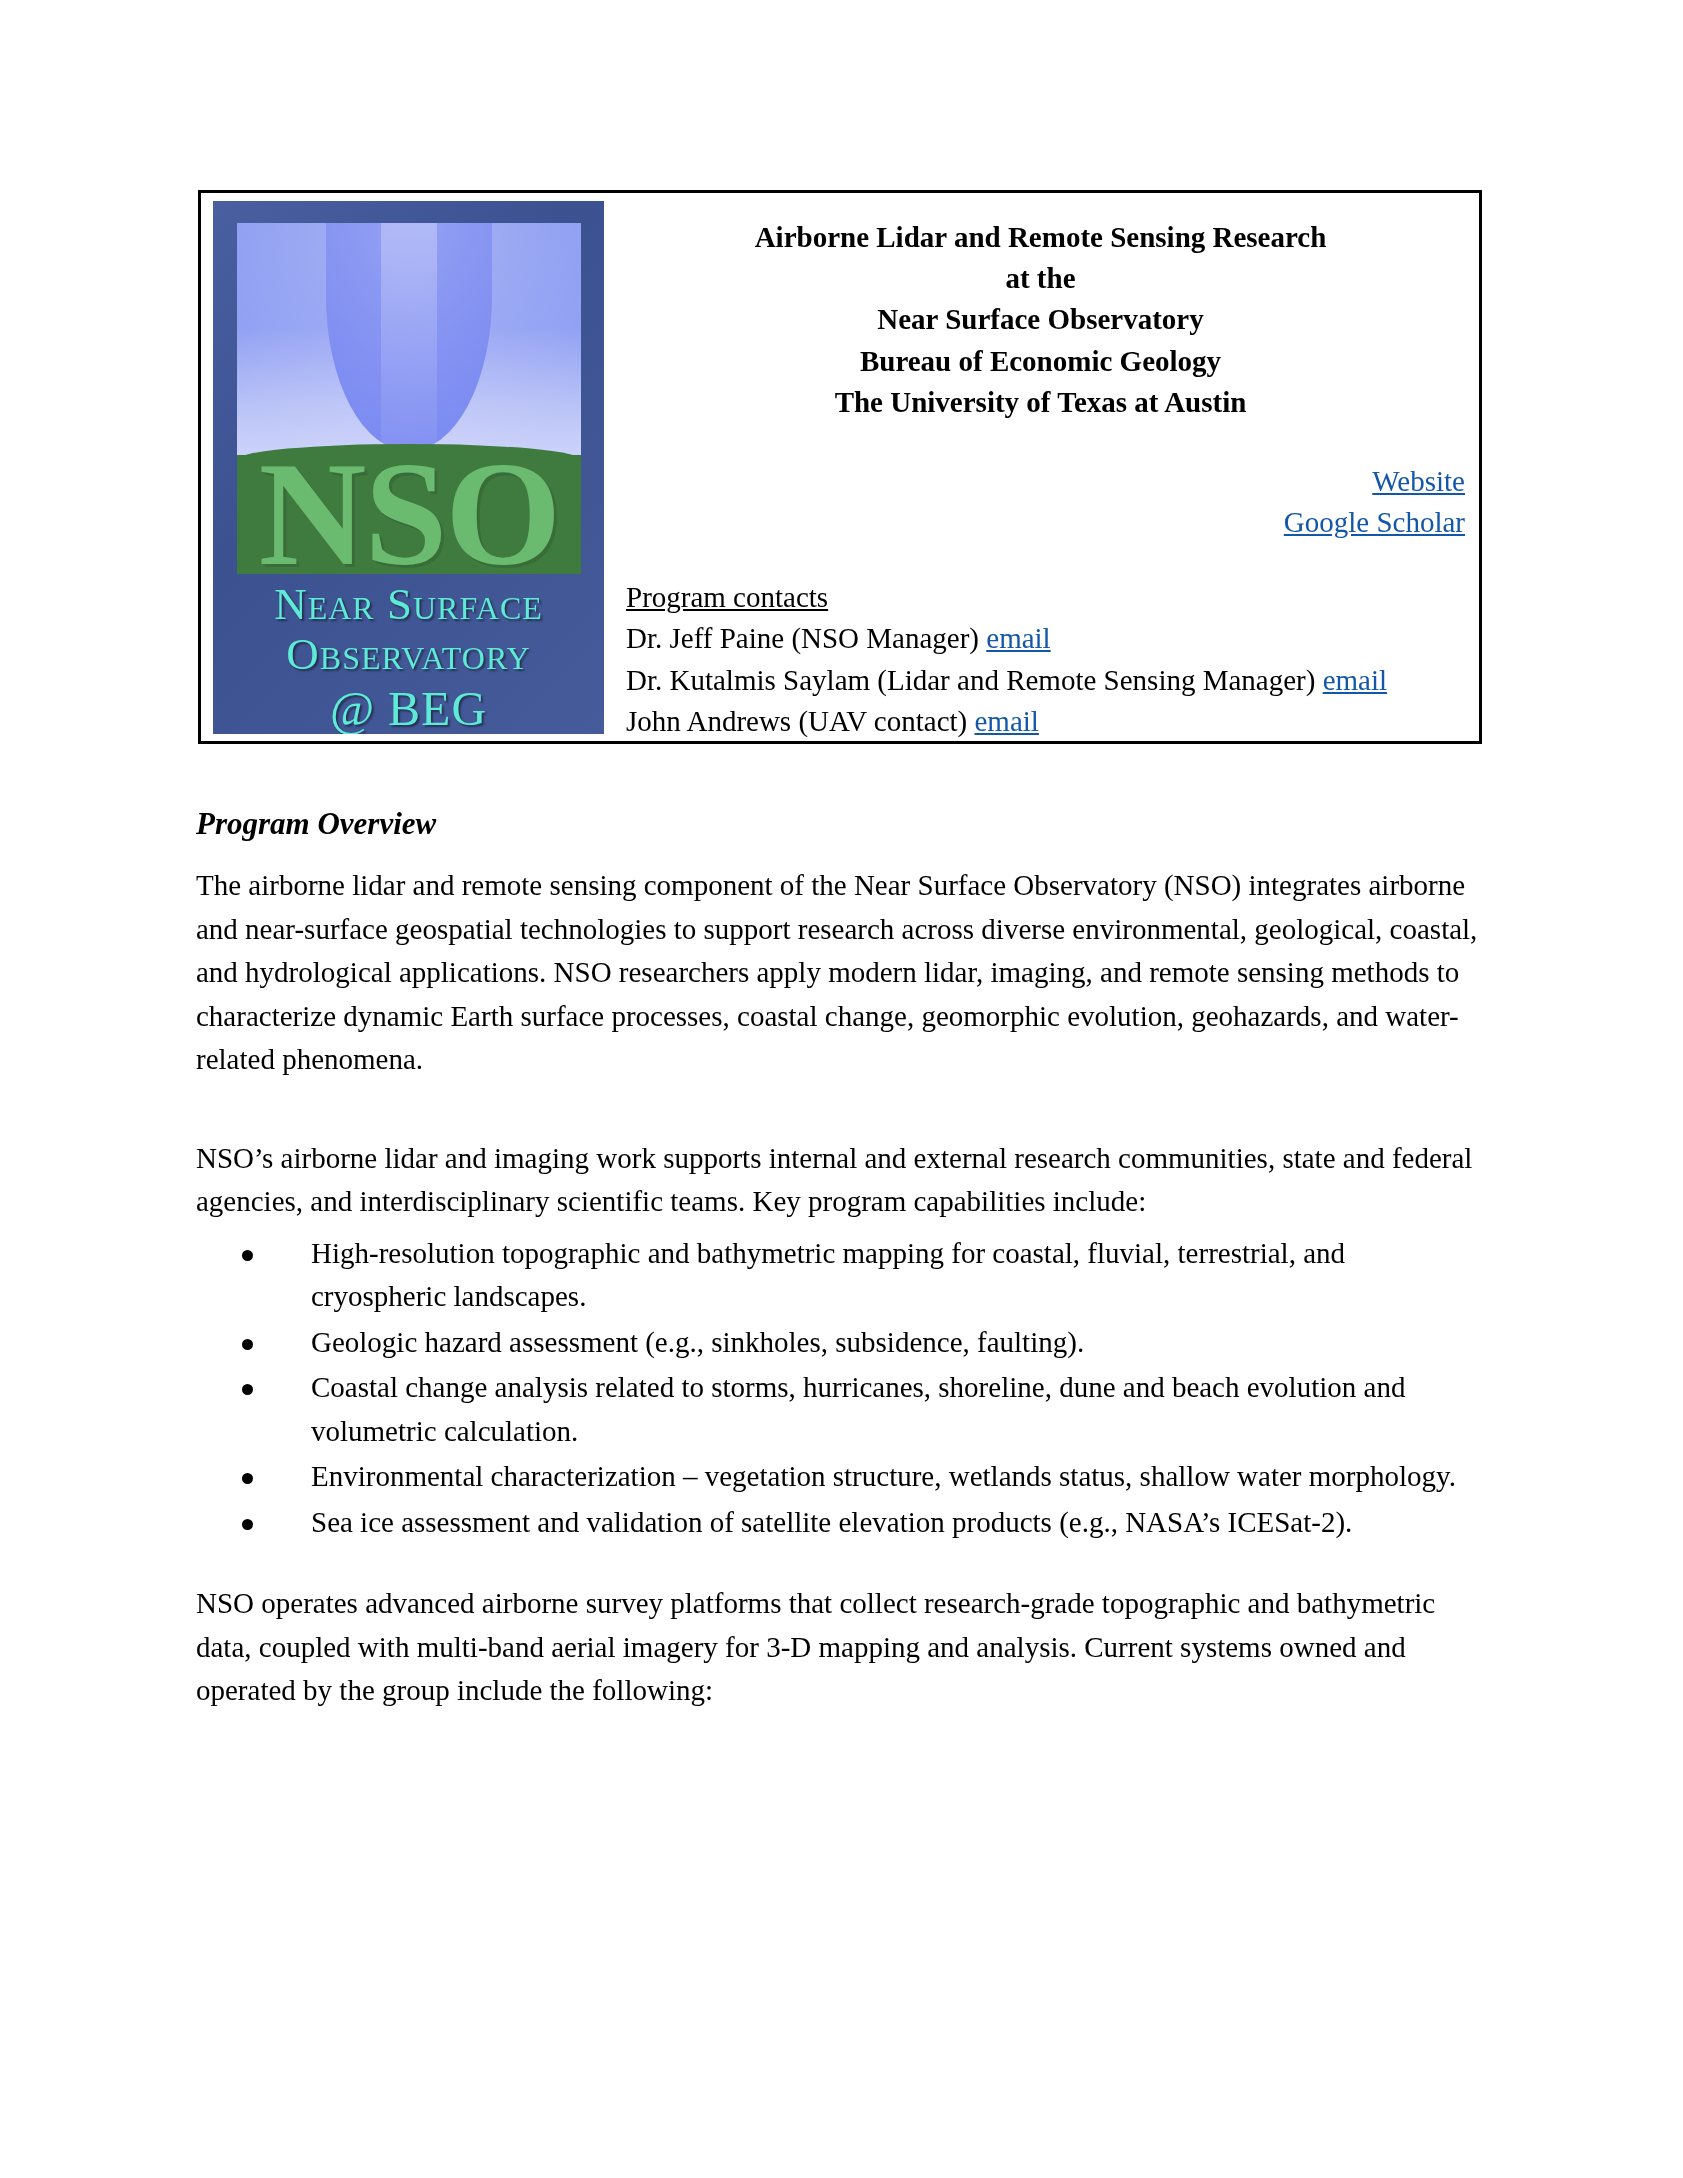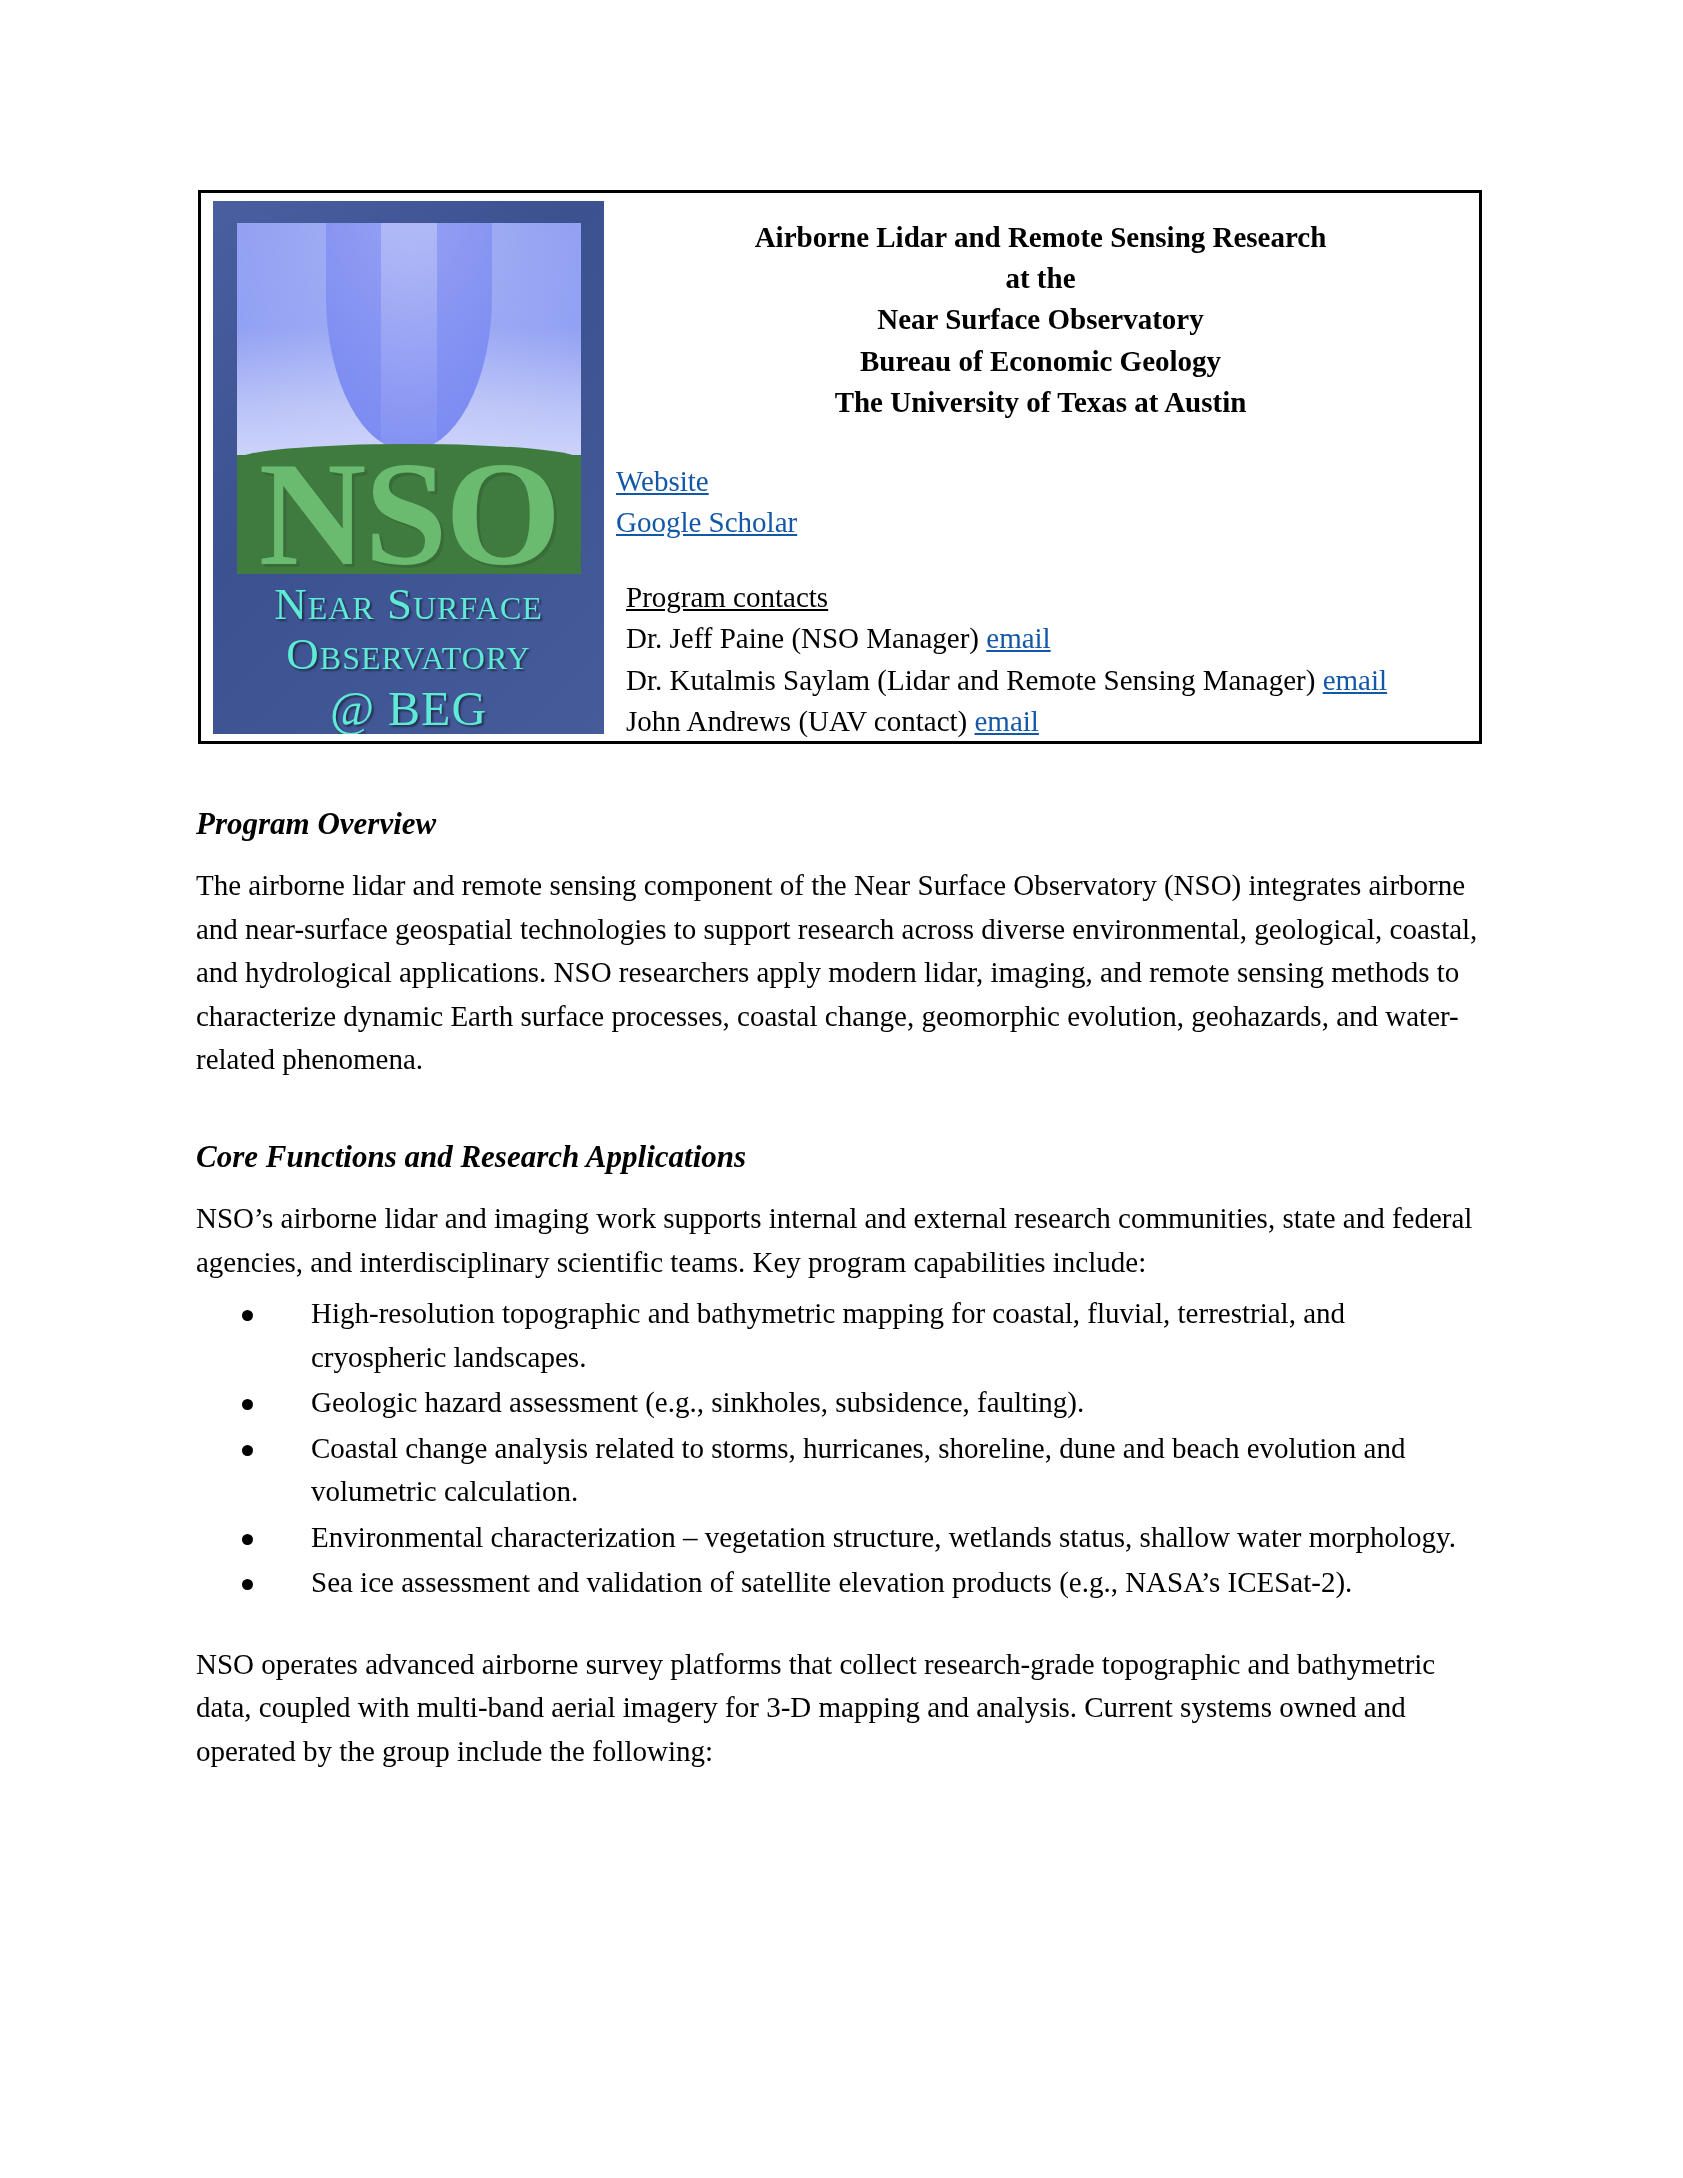--- a/index.html
+++ b/index.html
@@ -162,21 +162,21 @@
   }
   .title-block {
     text-align: center;
     font-weight: bold;
     font-size: 29px;
     line-height: 1.42;
   }
   .title-block div { white-space: nowrap; }
 
   .links-block {
-    text-align: left;
+    text-align: right;
     font-size: 29px;
     line-height: 1.42;
     margin-top: 38px;
   }
   .contacts-block {
     margin-top: 34px;
     font-size: 29px;
     line-height: 1.42;
     text-align: left;
     padding-left: 10px;
@@ -288,21 +288,20 @@
     </div>
   </div>
 
   <div class="body-wrap">
 
     <h2 class="section">Program Overview</h2>
     <p class="para">The airborne lidar and remote sensing component of the Near Surface Observatory (NSO) integrates airborne and near-surface geospatial technologies to support research across diverse environmental, geological, coastal, and hydrological applications. NSO researchers apply modern lidar, imaging, and remote sensing methods to characterize dynamic Earth surface processes, coastal change, geomorphic evolution, geohazards, and water-related phenomena.</p>
 
     <div class="gap-lg"></div>
 
-    <h2 class="section">Core Functions and Research Applications</h2>
     <p class="para">NSO’s airborne lidar and imaging work supports internal and external research communities, state and federal agencies, and interdisciplinary scientific teams. Key program capabilities include:</p>
 
     <ul class="bullets">
       <li>High-resolution topographic and bathymetric mapping for coastal, fluvial, terrestrial, and cryospheric landscapes.</li>
       <li>Geologic hazard assessment (e.g., sinkholes, subsidence, faulting).</li>
       <li>Coastal change analysis related to storms, hurricanes, shoreline, dune and beach evolution and volumetric calculation.</li>
       <li>Environmental characterization – vegetation structure, wetlands status, shallow water morphology.</li>
       <li>Sea ice assessment and validation of satellite elevation products (e.g., NASA’s ICESat-2).</li>
     </ul>
 

